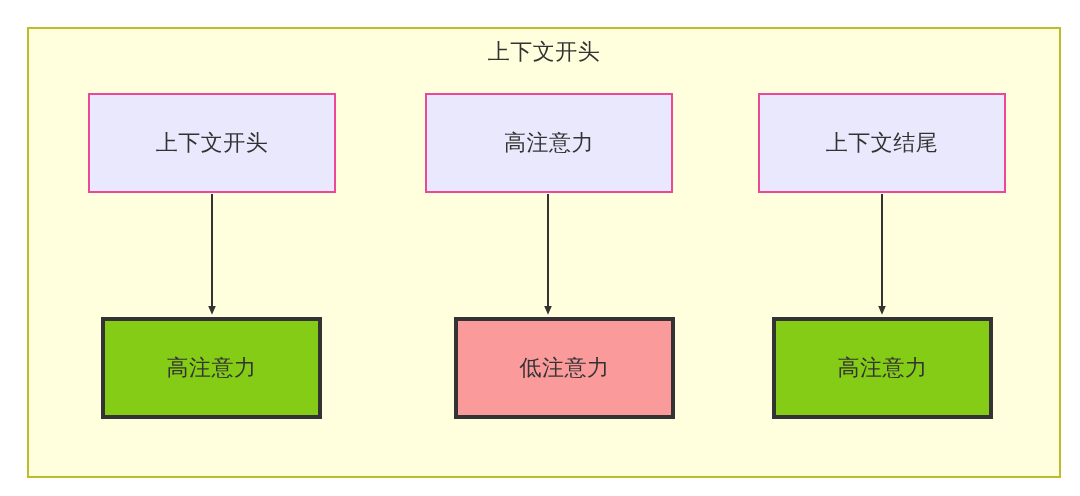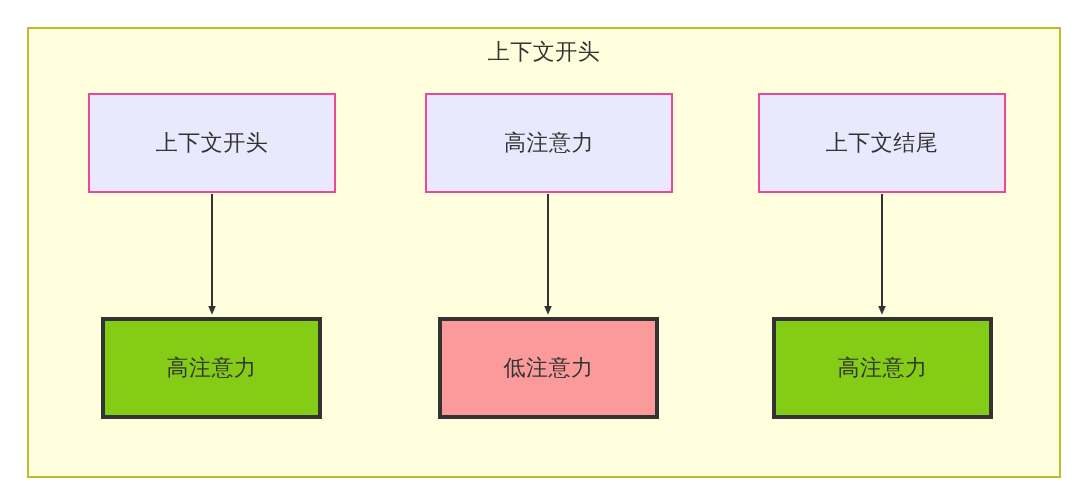--- a/index.html
+++ b/index.html
@@ -77,21 +77,21 @@
 
   .node.attn.high { background: #84cc16; }
   .node.attn.low  { background: #fb9a9a; }
 
   
   .col-0.context { left: 88px; }
   .col-1.context { left: 425px; }
   .col-2.context { left: 758px; }
 
   .col-0.attn { left: 101px; }
-  .col-1.attn { left: 438px; }
+  .col-1.attn { left: 454px; }
   .col-2.attn { left: 772px; }
 
   
   .edge-layer {
     position: absolute;
     left: 0;
     top: 0;
     width: 1080px;
     height: 496px;
     pointer-events: none;

